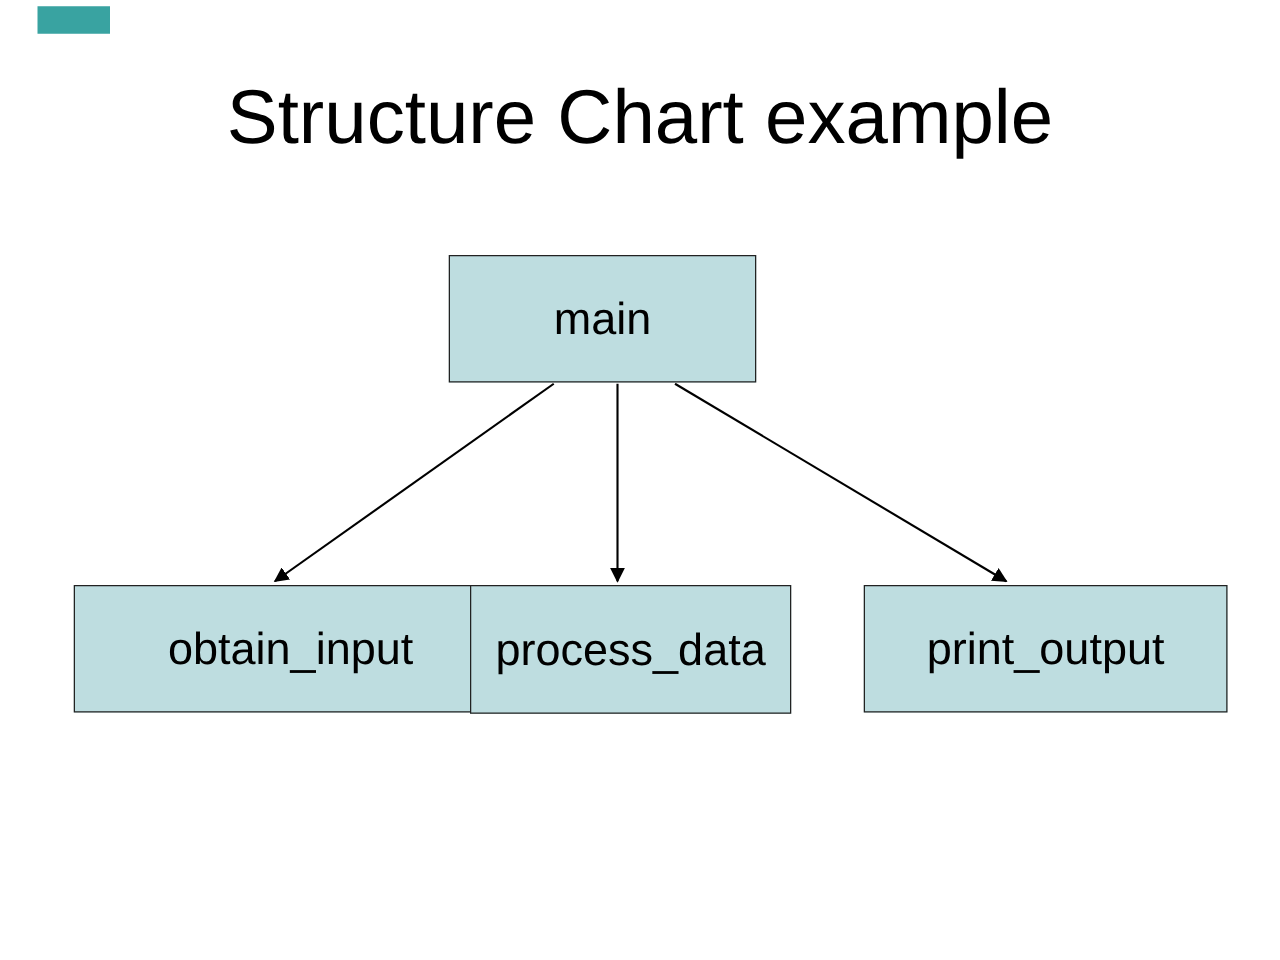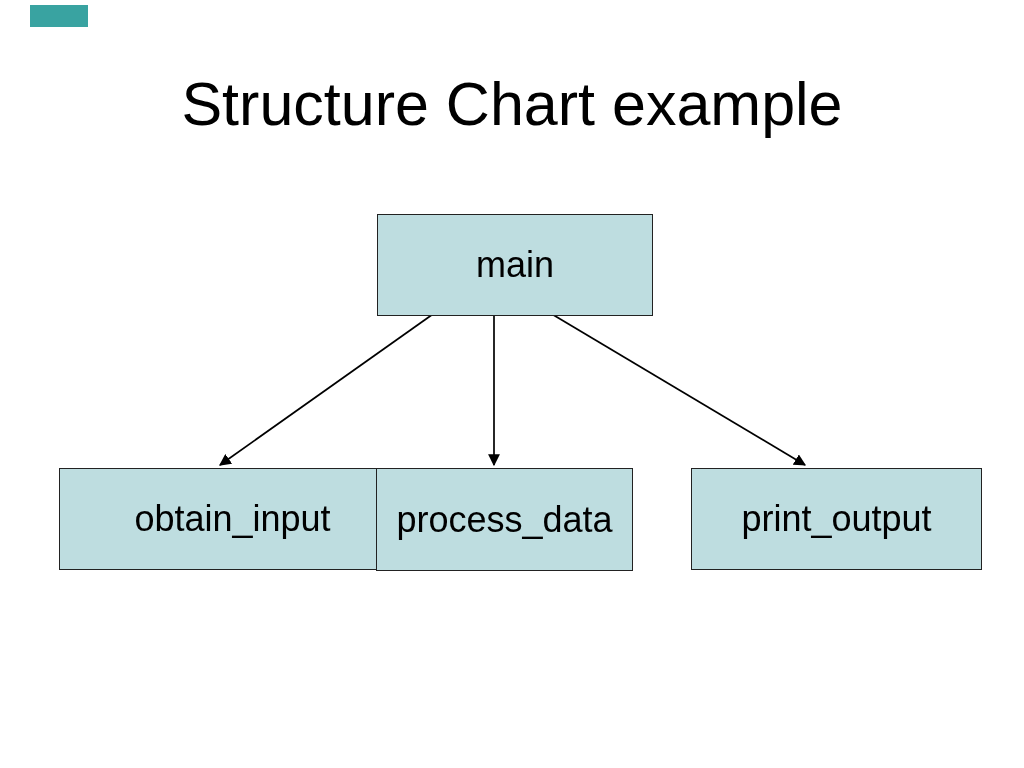--- a/index.html
+++ b/index.html
@@ -21,40 +21,40 @@
     left: 30px;
     top: 5px;
     width: 58px;
     height: 22px;
     background: var(--accent, #39a3a1);
   }
   .slide-title {
     position: absolute;
     left: 0;
     right: 0;
-    top: 69px;
+    top: 58px;
     text-align: center;
     font-size: 61px;
     line-height: 1.15;
     white-space: nowrap;
     color: var(--text, #000000);
   }
   .node {
     position: absolute;
     box-sizing: border-box;
     background: var(--box_fill, #bedde0);
     border: 1px solid var(--box_border, #222222);
     display: flex;
     align-items: center;
     justify-content: center;
     font-size: 36px;
     color: var(--text, #000000);
     white-space: nowrap;
   }
-  .node-main    { left: 377px; top: 204px; width: 276px; height: 102px; margin-top: 10px; }
+  .node-main    { left: 359px; top: 204px; width: 246px; height: 102px; }
   .node-obtain  { left: 59px;  top: 468px; width: 347px; height: 102px; }
   .node-process { left: 376px; top: 468px; width: 257px; height: 103px; }
   .node-print   { left: 691px; top: 468px; width: 291px; height: 102px; }
   .arrow-layer {
     position: absolute;
     left: 0;
     top: 0;
     width: 1024px;
     height: 768px;
     pointer-events: none;

